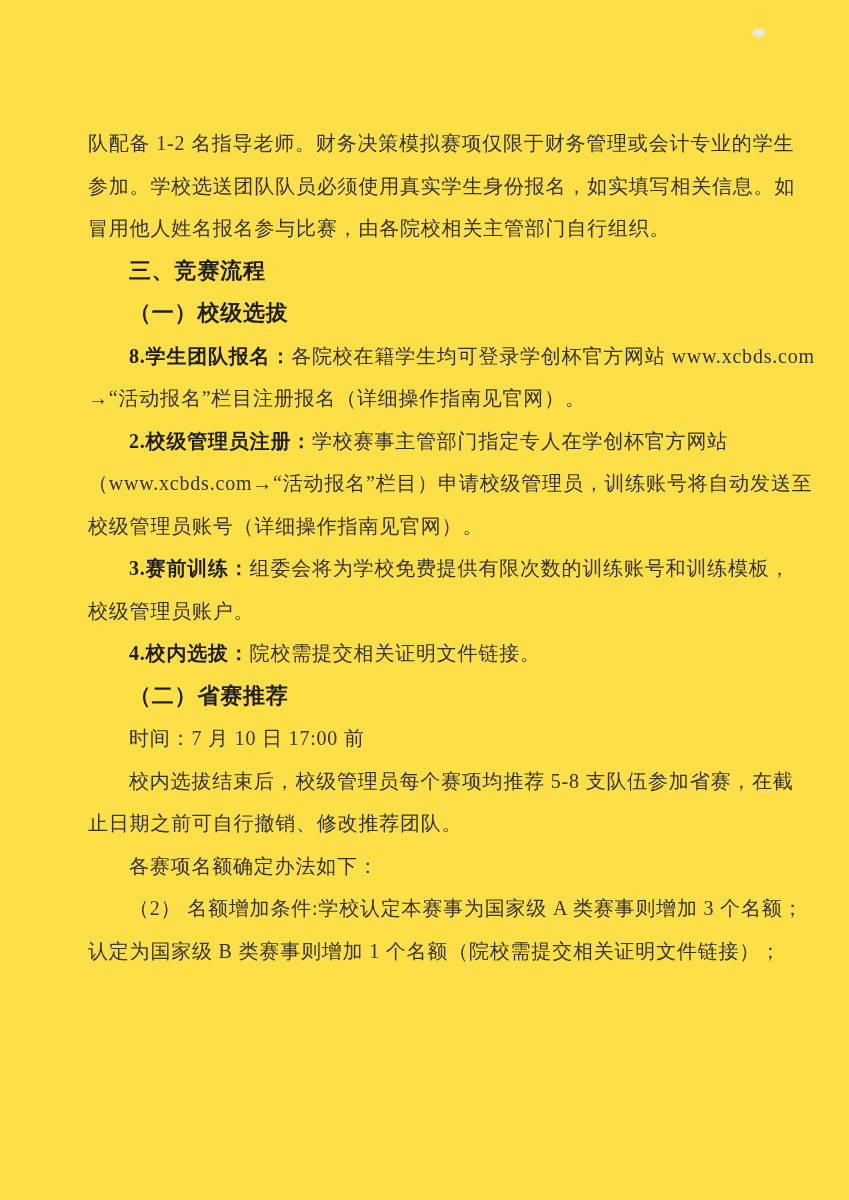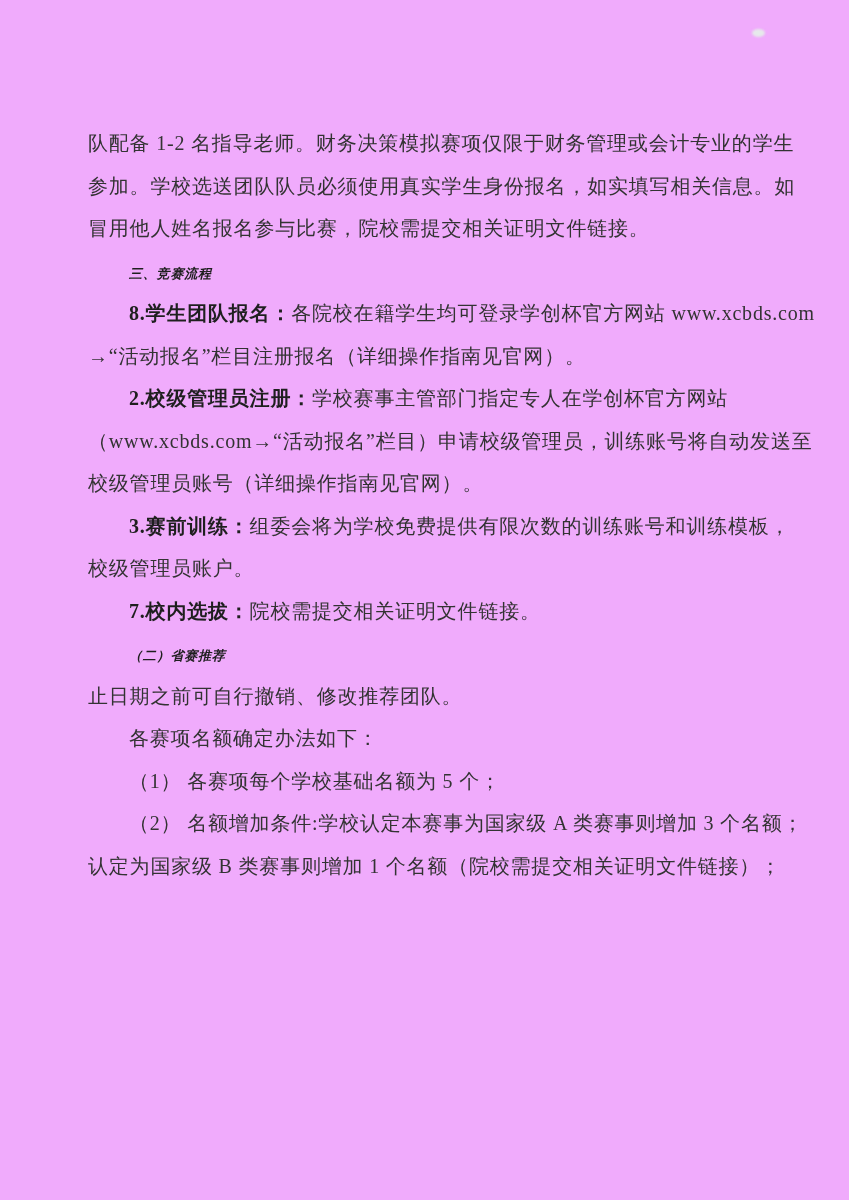--- a/index.html
+++ b/index.html
@@ -10,21 +10,21 @@
     width: 849px;
     height: 1200px;
     background: #ffffff;
     overflow: hidden;
     font-family: "Liberation Serif", "DejaVu Serif", serif;
   }
   .page {
     position: relative;
     width: 849px;
     height: 1200px;
-    background: #f0abfc;
+    background: #fde047;
   }
   .content {
     position: absolute;
     left: 88px;
     top: 122px;
     width: 682px;
     color: #333333;
     font-size: 20px;
     letter-spacing: 0.8px;
   }
@@ -34,22 +34,21 @@
     white-space: pre;
   }
   .indent {
     padding-left: 41px;
   }
   .run-bold {
     font-weight: bold;
     color: #1f1f1f;
   }
   .heading .run-bold {
-    font-size: 13px;
-    font-style: italic;
+    font-size: 22px;
   }
   .smudge {
     position: absolute;
     left: 752px;
     top: 29px;
     width: 13px;
     height: 8px;
     background: #e6e9eb;
     border-radius: 50%;
     filter: blur(1.2px);
@@ -61,50 +60,52 @@
 <div class="page">
 
   <div class="smudge"></div>
 
   <div class="content">
 
     <div class="line"><span>队配备 1-2 名指导老师。财务决策模拟赛项仅限于财务管理或会计专业的学生</span></div>
 
     <div class="line"><span>参加。学校选送团队队员必须使用真实学生身份报名，如实填写相关信息。如</span></div>
 
-    <div class="line"><span>冒用他人姓名报名参与比赛，院校需提交相关证明文件链接。</span></div>
+    <div class="line"><span>冒用他人姓名报名参与比赛，由各院校相关主管部门自行组织。</span></div>
 
     <div class="line indent heading"><span class="run-bold">三、竞赛流程</span></div>
 
+    <div class="line indent heading"><span class="run-bold">（一）校级选拔</span></div>
 
     <div class="line indent"><span class="run-bold">8.学生团队报名：</span><span>各院校在籍学生均可登录学创杯官方网站 www.xcbds.com</span></div>
 
     <div class="line"><span>→“活动报名”栏目注册报名（详细操作指南见官网）。</span></div>
 
     <div class="line indent"><span class="run-bold">2.校级管理员注册：</span><span>学校赛事主管部门指定专人在学创杯官方网站</span></div>
 
     <div class="line"><span>（www.xcbds.com→“活动报名”栏目）申请校级管理员，训练账号将自动发送至</span></div>
 
     <div class="line"><span>校级管理员账号（详细操作指南见官网）。</span></div>
 
     <div class="line indent"><span class="run-bold">3.赛前训练：</span><span>组委会将为学校免费提供有限次数的训练账号和训练模板，</span></div>
 
 
     <div class="line"><span>校级管理员账户。</span></div>
 
-    <div class="line indent"><span class="run-bold">7.校内选拔：</span><span>院校需提交相关证明文件链接。</span></div>
+    <div class="line indent"><span class="run-bold">4.校内选拔：</span><span>院校需提交相关证明文件链接。</span></div>
 
     <div class="line indent heading"><span class="run-bold">（二）省赛推荐</span></div>
 
+    <div class="line indent"><span>时间：7 月 10 日 17:00 前</span></div>
 
+    <div class="line indent"><span>校内选拔结束后，校级管理员每个赛项均推荐 5-8 支队伍参加省赛，在截</span></div>
 
     <div class="line"><span>止日期之前可自行撤销、修改推荐团队。</span></div>
 
     <div class="line indent"><span>各赛项名额确定办法如下：</span></div>
 
-    <div class="line indent"><span>（1） 各赛项每个学校基础名额为 5 个；</span></div>
 
     <div class="line indent"><span>（2） 名额增加条件:学校认定本赛事为国家级 A 类赛事则增加 3 个名额；</span></div>
 
     <div class="line"><span>认定为国家级 B 类赛事则增加 1 个名额（院校需提交相关证明文件链接）；</span></div>
 
   </div>
 </div>
 
 </body></html>

